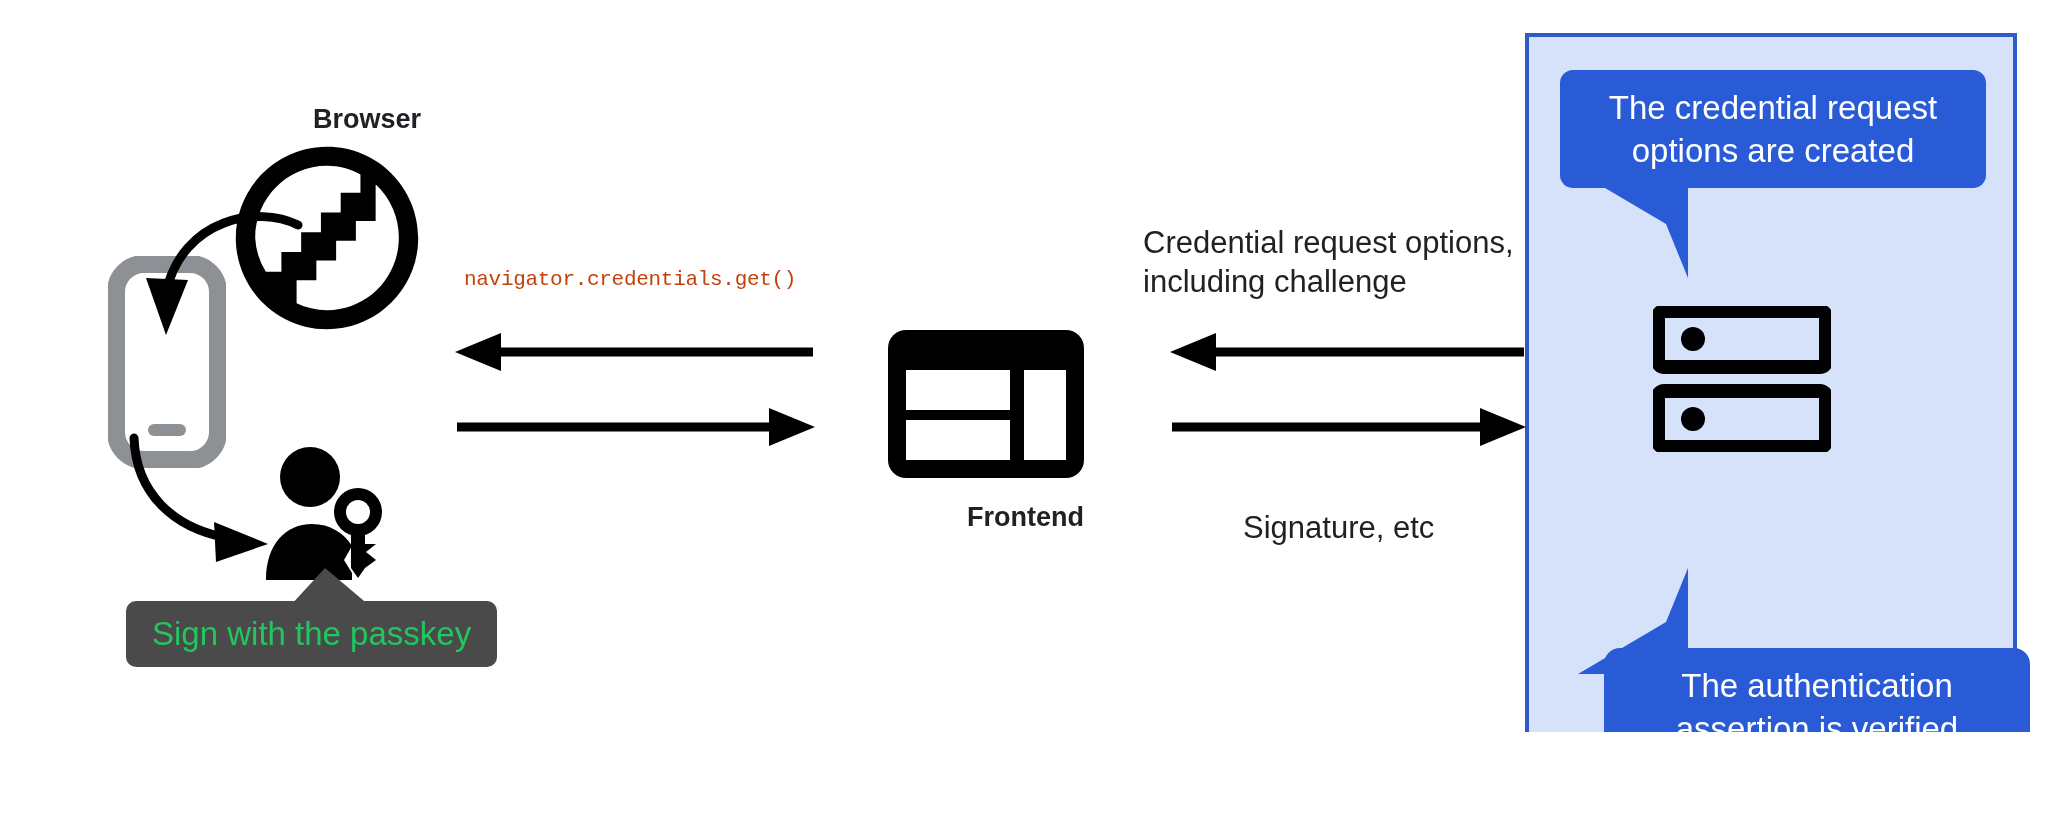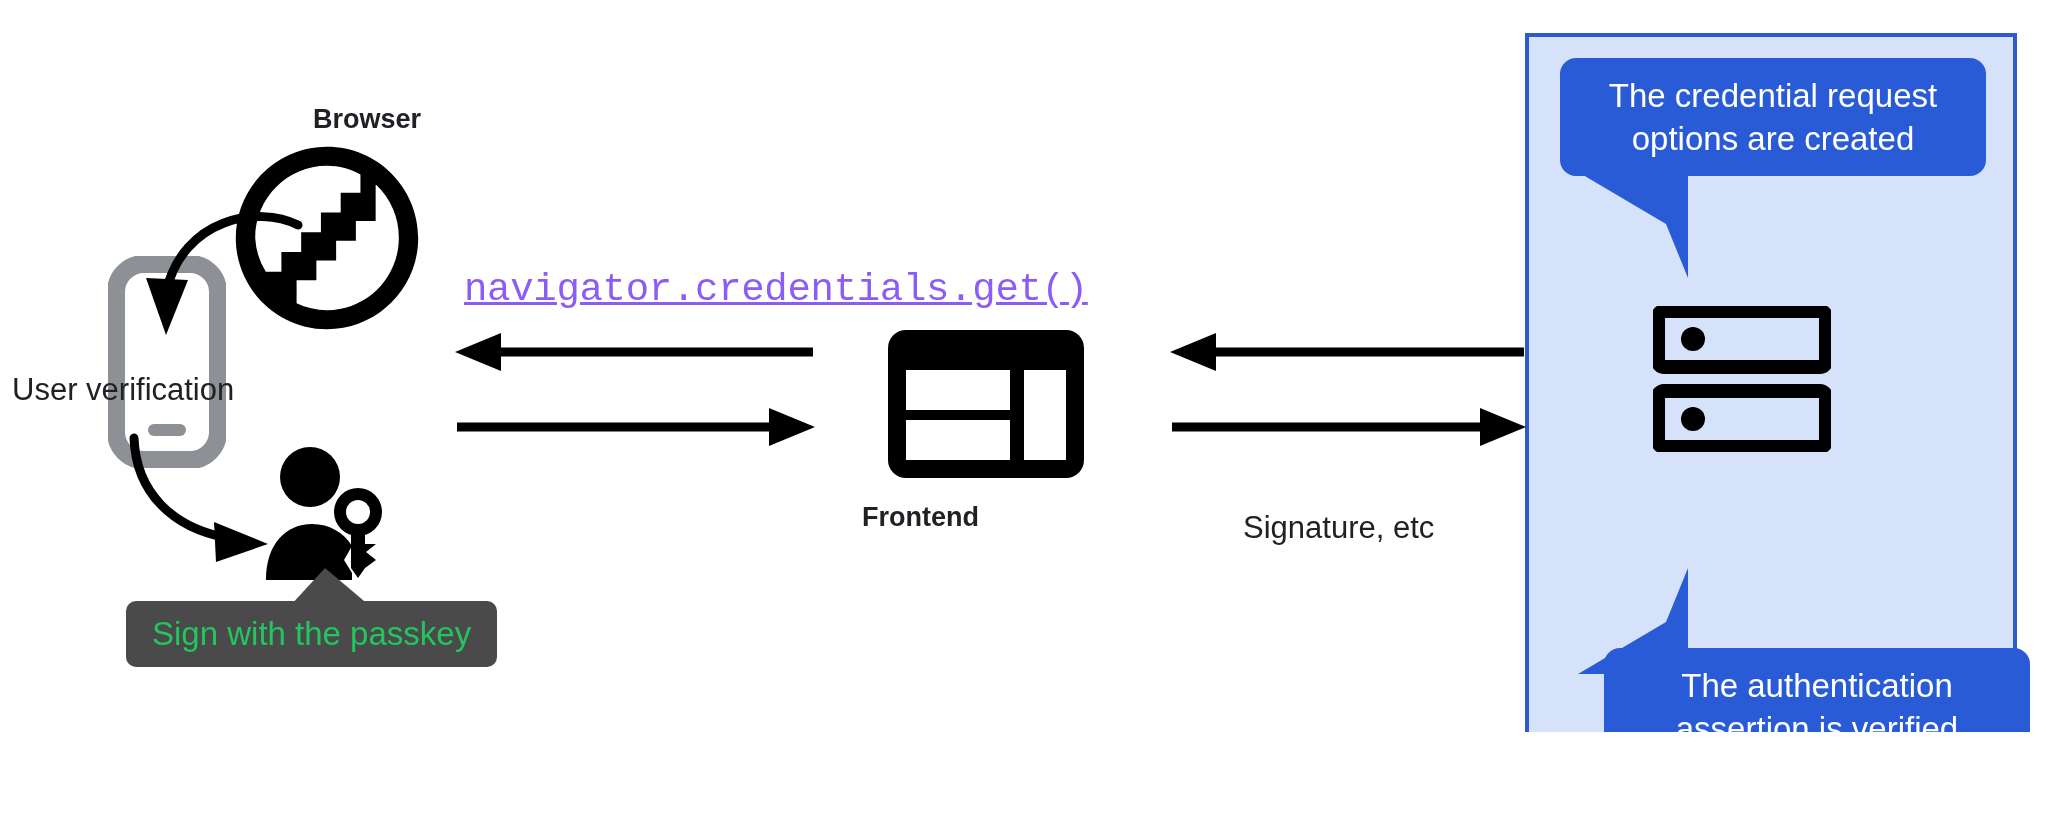--- a/index.html
+++ b/index.html
@@ -26,24 +26,23 @@
     font-size: 31px;
     line-height: 39px;
     white-space: pre-line;
   }
   .lbl-bold {
     font-weight: bold;
     font-size: 27px;
   }
   .mono {
     font-family: "Liberation Mono", monospace;
-    font-size: 39px;
-    color: #8b5cf6;
+    font-size: 21px;
+    color: #c2410c;
     letter-spacing: -0.3px;
-    text-decoration: underline;
   }
 
   
   #server-panel {
     left: 1525px;
     top: 33px;
     width: 492px;
     height: 757px;
     background: #d5e2fa;
     border: 4px solid #2e5bc8;
@@ -110,21 +109,20 @@
     </svg>
   </div>
 
   <div class="icon-wrap" style="left:110px; top:430px;">
     <svg width="200" height="140" viewBox="0 0 200 140" aria-hidden="true">
       <path d="M24 8 C26 62, 62 98, 118 108" fill="none" stroke="#000000" stroke-width="9" stroke-linecap="round"></path>
       <path d="M158 114 L104 92 L106 132 Z" fill="#000000"></path>
     </svg>
   </div>
 
-  <div class="abs lbl" style="left:12px; top:370px;">User verification</div>
 
   <div class="icon-wrap" style="left:258px; top:440px;">
     <svg width="130" height="140" viewBox="0 0 130 140" aria-hidden="true">
 
       <circle cx="52" cy="37" r="30" fill="#000000"></circle>
 
       <path d="M8 140 C8 104, 28 84, 54 84 C72 84, 86 93, 94 106 L86 120 L94 133 L94 140 Z" fill="#000000"></path>
 
       <circle cx="100" cy="72" r="24" fill="#000000"></circle>
       <circle cx="100" cy="72" r="12" fill="#ffffff"></circle>
@@ -158,22 +156,24 @@
 
 
   <div class="icon-wrap" style="left:888px; top:330px;">
     <svg width="196" height="148" viewBox="0 0 98 74" aria-hidden="true">
       <rect x="0" y="0" width="98" height="74" rx="9" ry="9" fill="#000000"></rect>
       <rect x="9" y="20" width="52" height="20" fill="#ffffff"></rect>
       <rect x="9" y="45" width="52" height="20" fill="#ffffff"></rect>
       <rect x="68" y="20" width="21" height="45" fill="#ffffff"></rect>
     </svg>
   </div>
-  <div class="abs lbl lbl-bold" style="left:862px; top:498px; width:196px; text-align:left;">Frontend</div>
-
+  <div class="abs lbl lbl-bold" style="left:888px; top:498px; width:196px; text-align:right;">Frontend</div>
+
+  <div class="abs lbl" style="left:1143px; top:223px;">Credential request options,
+including challenge</div>
 
   <div class="icon-wrap" style="left:1170px; top:333px;">
     <svg width="356" height="38" viewBox="0 0 356 38" aria-hidden="true">
       <line x1="40" y1="19" x2="354" y2="19" stroke="#000000" stroke-width="9"></line>
       <path d="M0 19 L46 0 L46 38 Z" fill="#000000"></path>
     </svg>
   </div>
 
   <div class="icon-wrap" style="left:1170px; top:408px;">
     <svg width="356" height="38" viewBox="0 0 356 38" aria-hidden="true">
@@ -182,21 +182,21 @@
     </svg>
   </div>
 
   <div class="abs lbl" style="left:1243px; top:508px;">Signature, etc</div>
 
   <div class="callout-tail" style="left:1570px; top:170px;">
     <svg width="210" height="110" viewBox="0 0 210 110" aria-hidden="true">
       <path d="M8 2 L118 2 L118 108 L96 54 Z" fill="#2a5bd7"></path>
     </svg>
   </div>
-  <div class="abs callout" style="left:1560px; top:58px; width:426px;">The credential request
+  <div class="abs callout" style="left:1560px; top:70px; width:426px;border-radius:13px;">The credential request
 options are created</div>
 
   <div class="icon-wrap" style="left:1653px; top:306px;">
     <svg width="178" height="146" viewBox="0 0 89 73" aria-hidden="true">
       <rect x="2.5" y="2.5" width="84" height="28" rx="3" ry="3" fill="none" stroke="#000000" stroke-width="7"></rect>
       <circle cx="20" cy="16.5" r="6" fill="#000000"></circle>
       <rect x="2.5" y="42.5" width="84" height="28" rx="3" ry="3" fill="none" stroke="#000000" stroke-width="7"></rect>
       <circle cx="20" cy="56.5" r="6" fill="#000000"></circle>
     </svg>
   </div>

